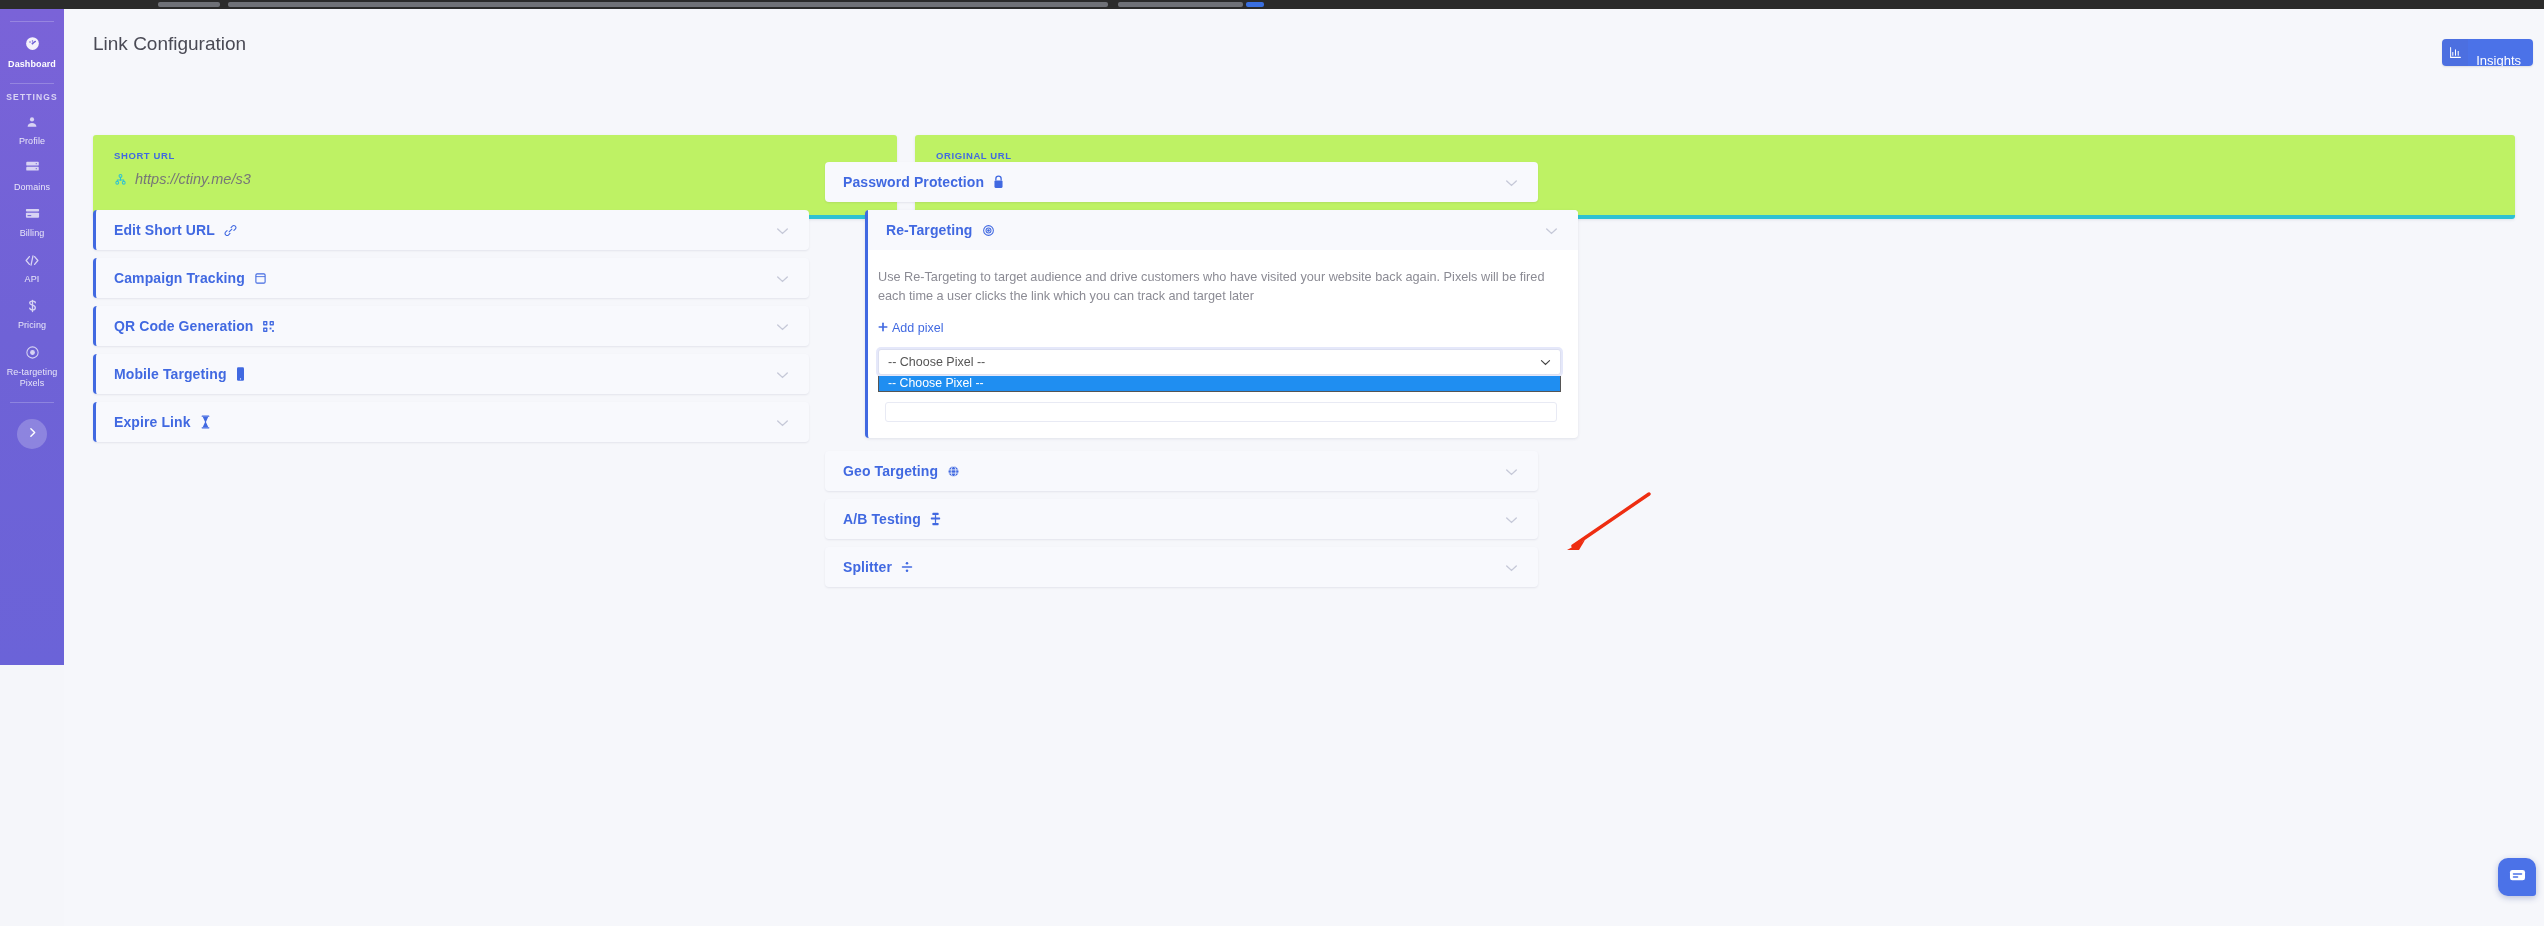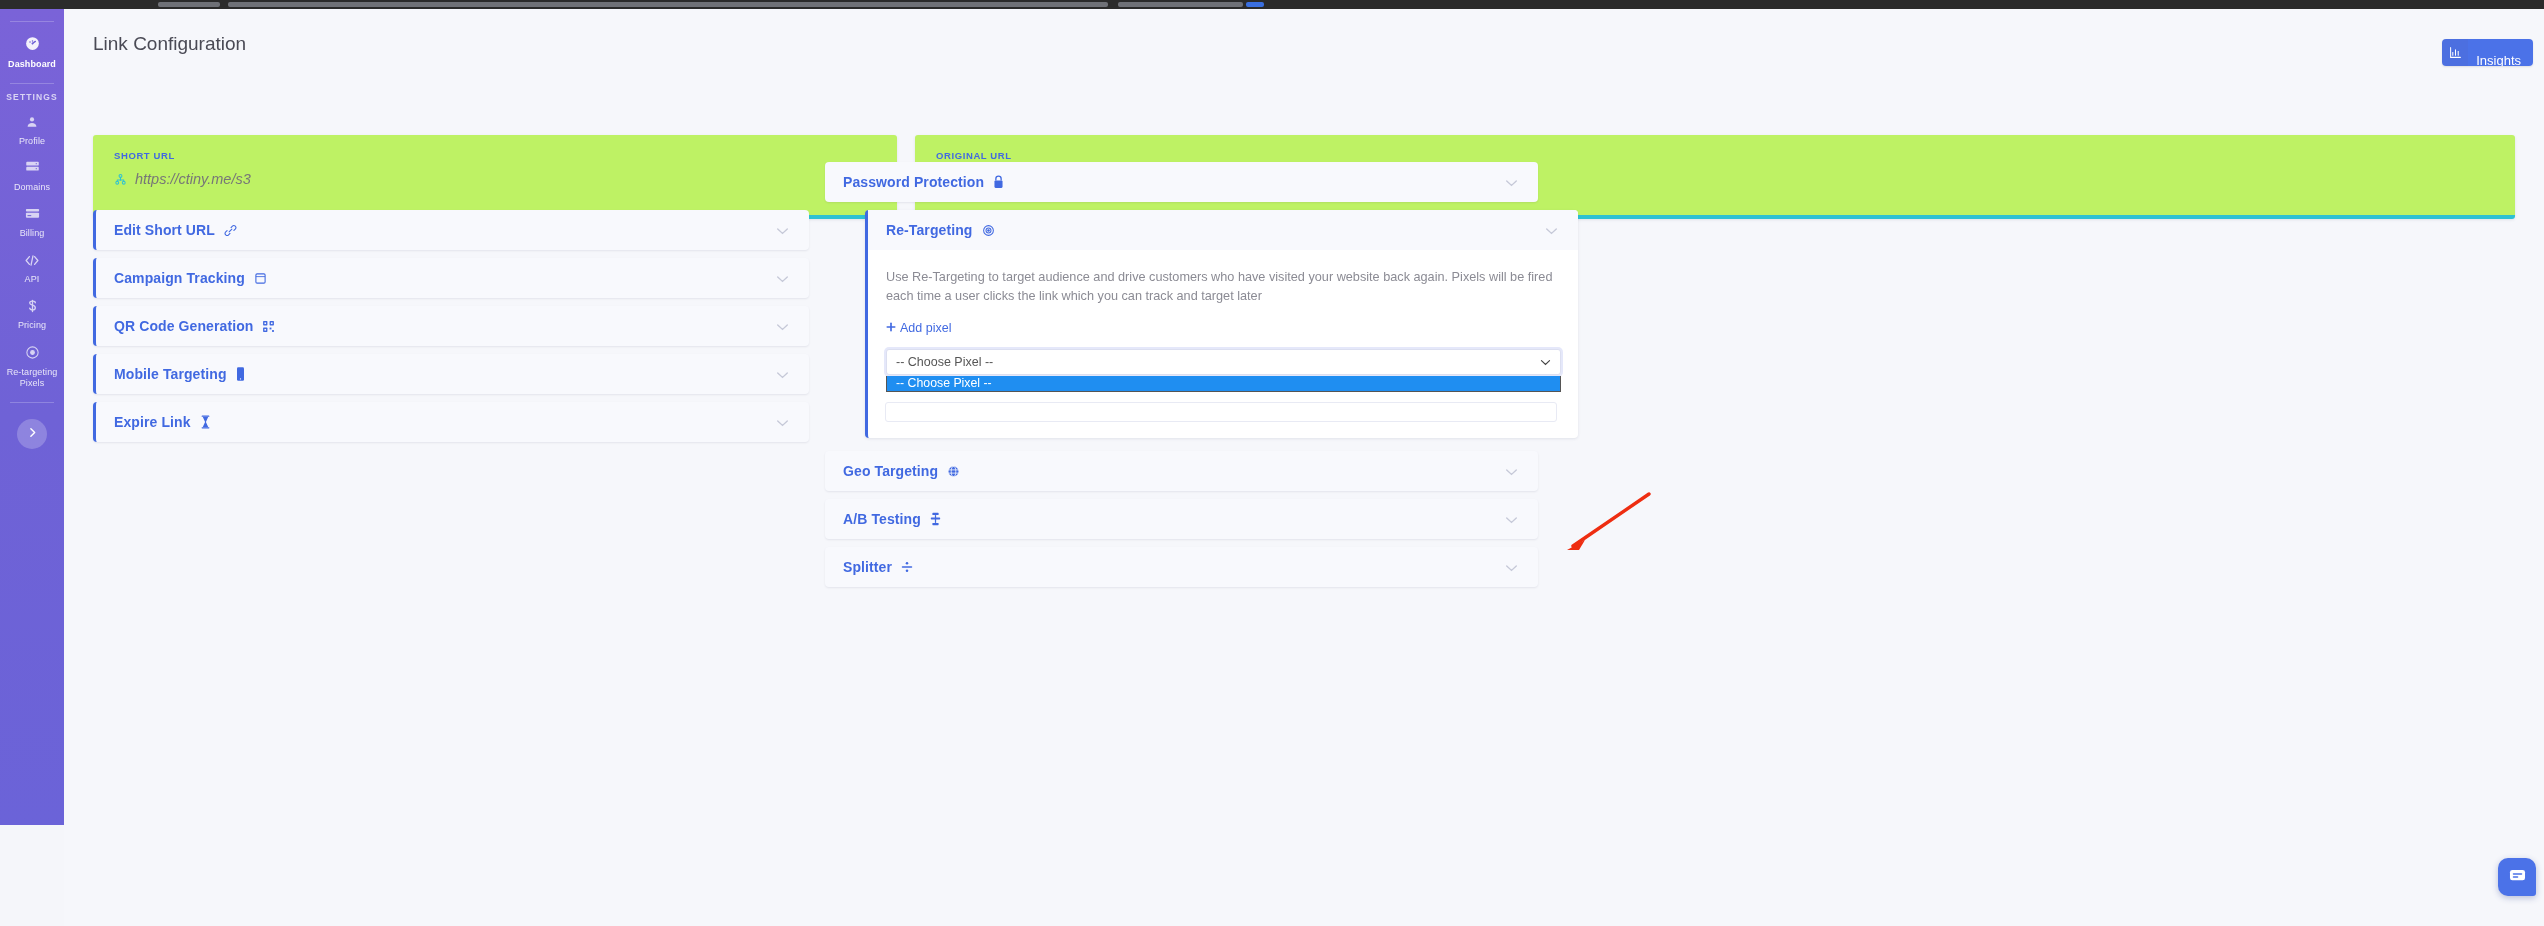--- a/index.html
+++ b/index.html
@@ -19,21 +19,21 @@
   .chrome-tab {
     position: absolute; top: 2px; height: 5px; background: #6f7177; border-radius: 2px;
   }
   .chrome-tab.t1 { left: 158px; width: 62px; }
   .chrome-tab.t2 { left: 228px; width: 880px; }
   .chrome-tab.t3 { left: 1118px; width: 125px; }
   .chrome-tab.t4 { left: 1246px; width: 18px; background: #3a6fe0; }
 
   
   .sidebar {
-    position: absolute; top: 9px; left: 0; width: 64px; height: 816px;
+    position: absolute; top: 9px; left: 0; width: 64px; height: 656px;
     background: linear-gradient(180deg, #7a63d8 0%, #6f62d6 50%, #6b63d8 100%);
     display: flex; flex-direction: column; align-items: center;
     padding-top: 6px;
   }
   .side-div { width: 44px; height: 1px; background: rgba(255,255,255,.22); margin: 6px 0; }
   .side-item {
     width: 64px; display: flex; flex-direction: column; align-items: center;
     padding: 7px 2px 7px; cursor: pointer;
   }
   .side-ico { color: #fff; opacity: .92; display: block; margin-bottom: 3px; }
@@ -126,21 +126,21 @@
   .rt-panel {
     position: absolute; left: 761px; top: 201px; width: 713px; height: 228px;
     background: #fff; border-radius: 4px; border-left: 3px solid #4169e1;
     box-shadow: 0 1px 3px rgba(40,45,80,.10);
     margin-left: 40px;
   }
   .rt-head {
     height: 40px; background: #f8f9fd; display: flex; align-items: center;
     position: relative; border-radius: 0 4px 0 0; cursor: pointer;
   }
-  .rt-body { padding: 18px 17px 0 18px; position: relative; }
+  .rt-body { padding: 18px 17px 0 10px; position: relative; }
   .rt-desc {
     font-size: 12.7px; color: #8b8b94; line-height: 19px; width: 675px;
   }
   .add-pixel {
     margin-top: 15px; font-size: 12.5px; color: #4169e1;
     display: inline-flex; align-items: center; gap: 4px; cursor: pointer;
   }
   .select-wrap { margin-top: 13px; position: relative; }
   .select-box {
     height: 26px; border: 1px solid #dcdff0;

